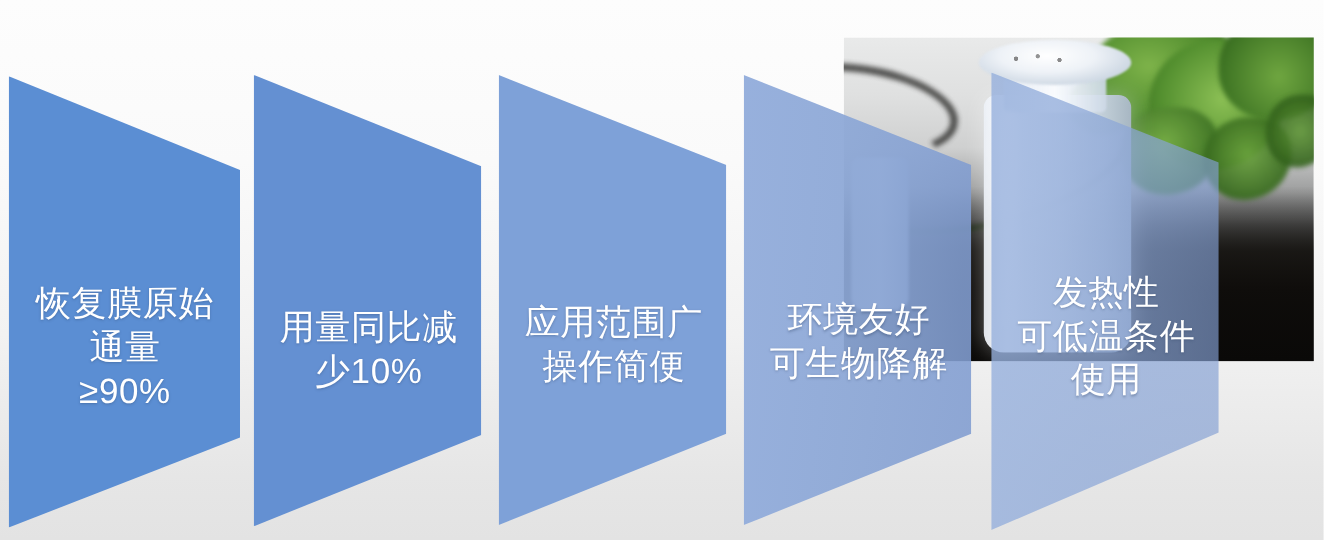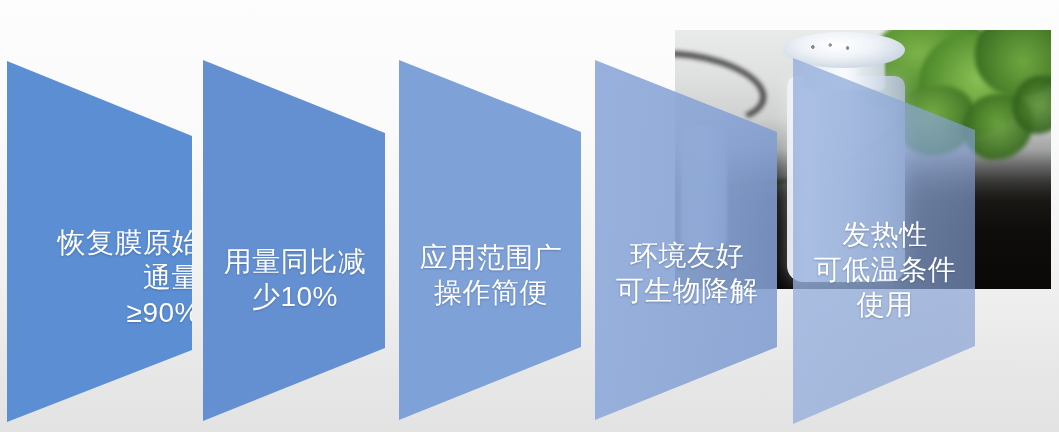--- a/index.html
+++ b/index.html
@@ -126,21 +126,21 @@
               clip-path:polygon(8px 10px,190px 82px,190px 297px,8px 370px);}
   .p4{left:587px;top:50px; width:200px;height:382px;
       background:linear-gradient(to right,rgba(148,174,220,.97) 0%,rgba(140,167,214,.93) 48%,rgba(128,156,208,.88) 100%);
       -webkit-clip-path:polygon(8px 10px,190px 82px,190px 297px,8px 370px);
               clip-path:polygon(8px 10px,190px 82px,190px 297px,8px 370px);}
   .p5{left:785px;top:50px; width:200px;height:382px;
       background:linear-gradient(to right,rgba(150,176,221,.80) 0%,rgba(141,168,216,.74) 45%,rgba(130,158,210,.66) 100%);
       -webkit-clip-path:polygon(8px 8px,190px 80px,190px 296px,8px 374px);
               clip-path:polygon(8px 8px,190px 80px,190px 296px,8px 374px);}
 
-  .p1 .txt{transform:translateY(36px);text-align:right;}
+  .p1 .txt{transform:translateY(36px);}
   .p2 .txt{transform:translateY(38px);}
   .p3 .txt{transform:translateY(34px);}
   .p4 .txt{transform:translateY(32px);}
   .p5 .txt{transform:translateY(30px);font-family:Liberation Mono, monospace;}
 </style>
 </head>
 <body>
 
 <div id="stage">
 

